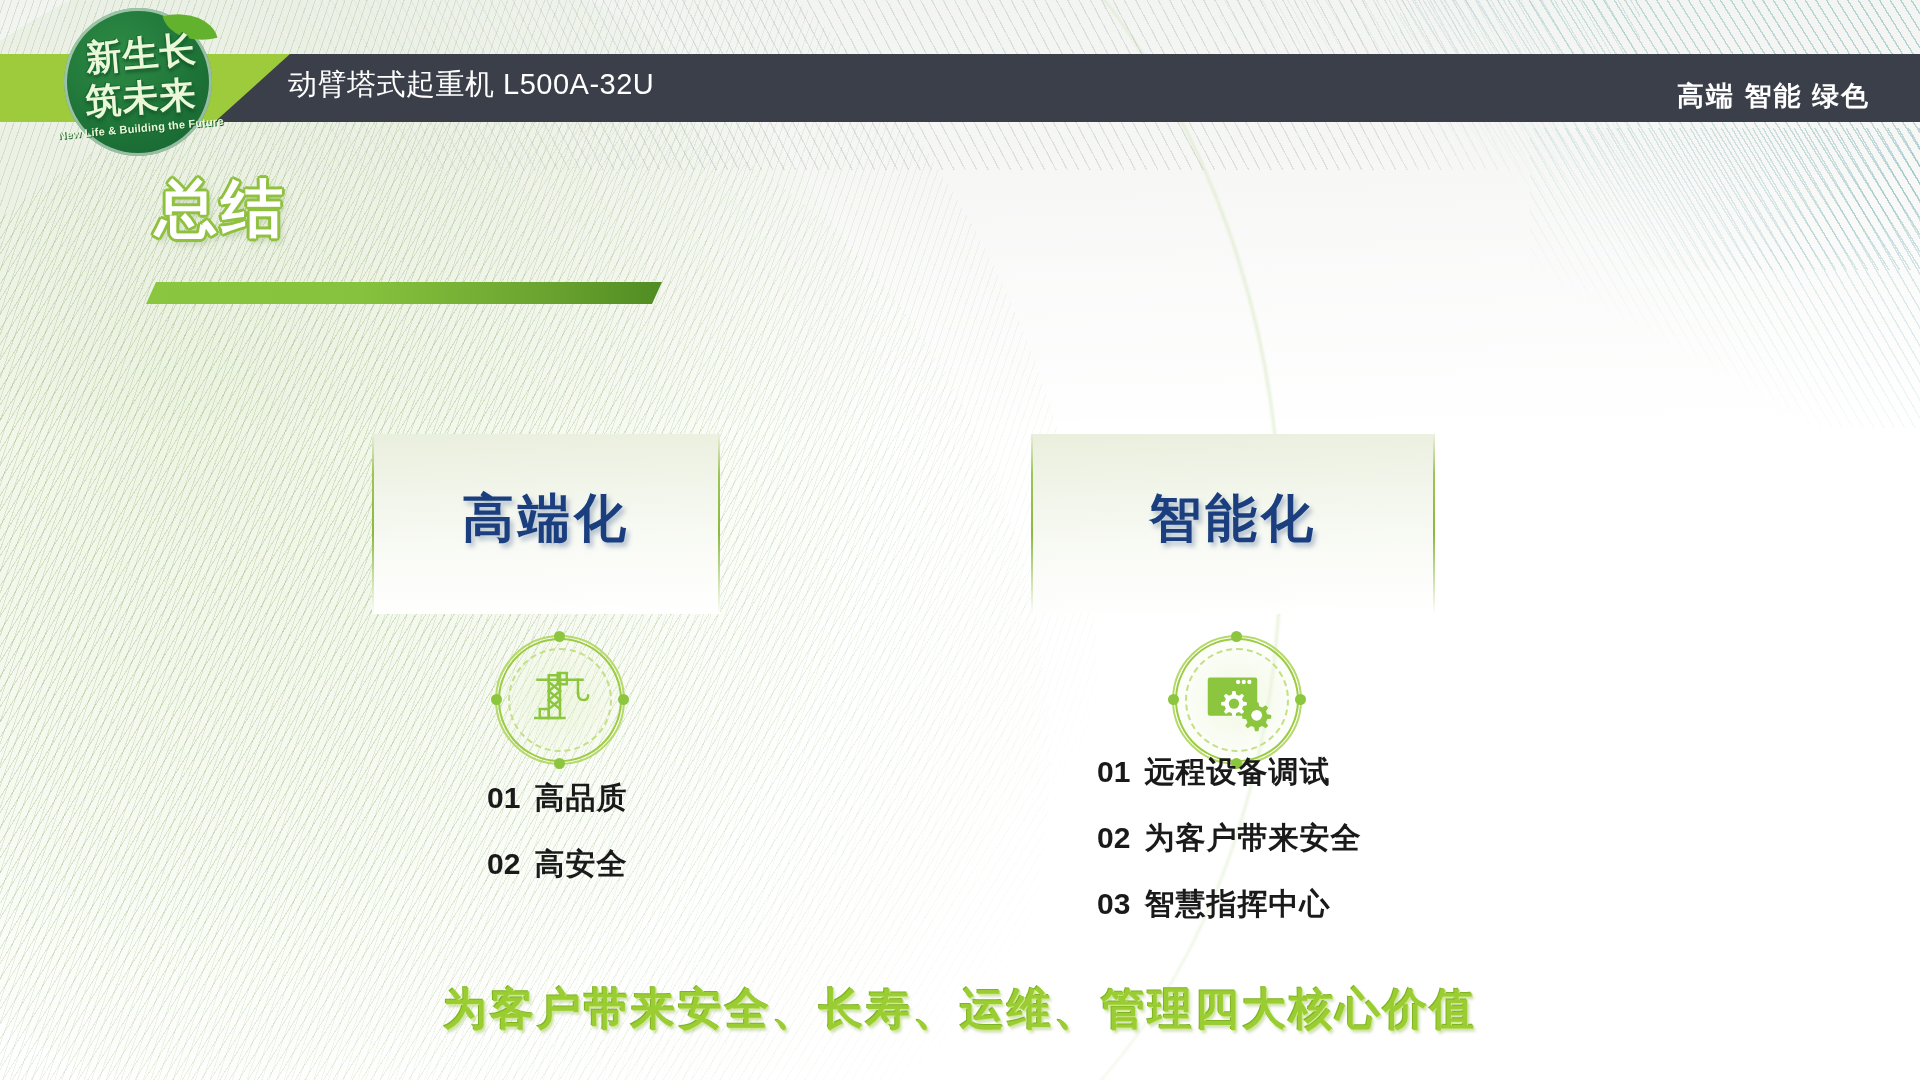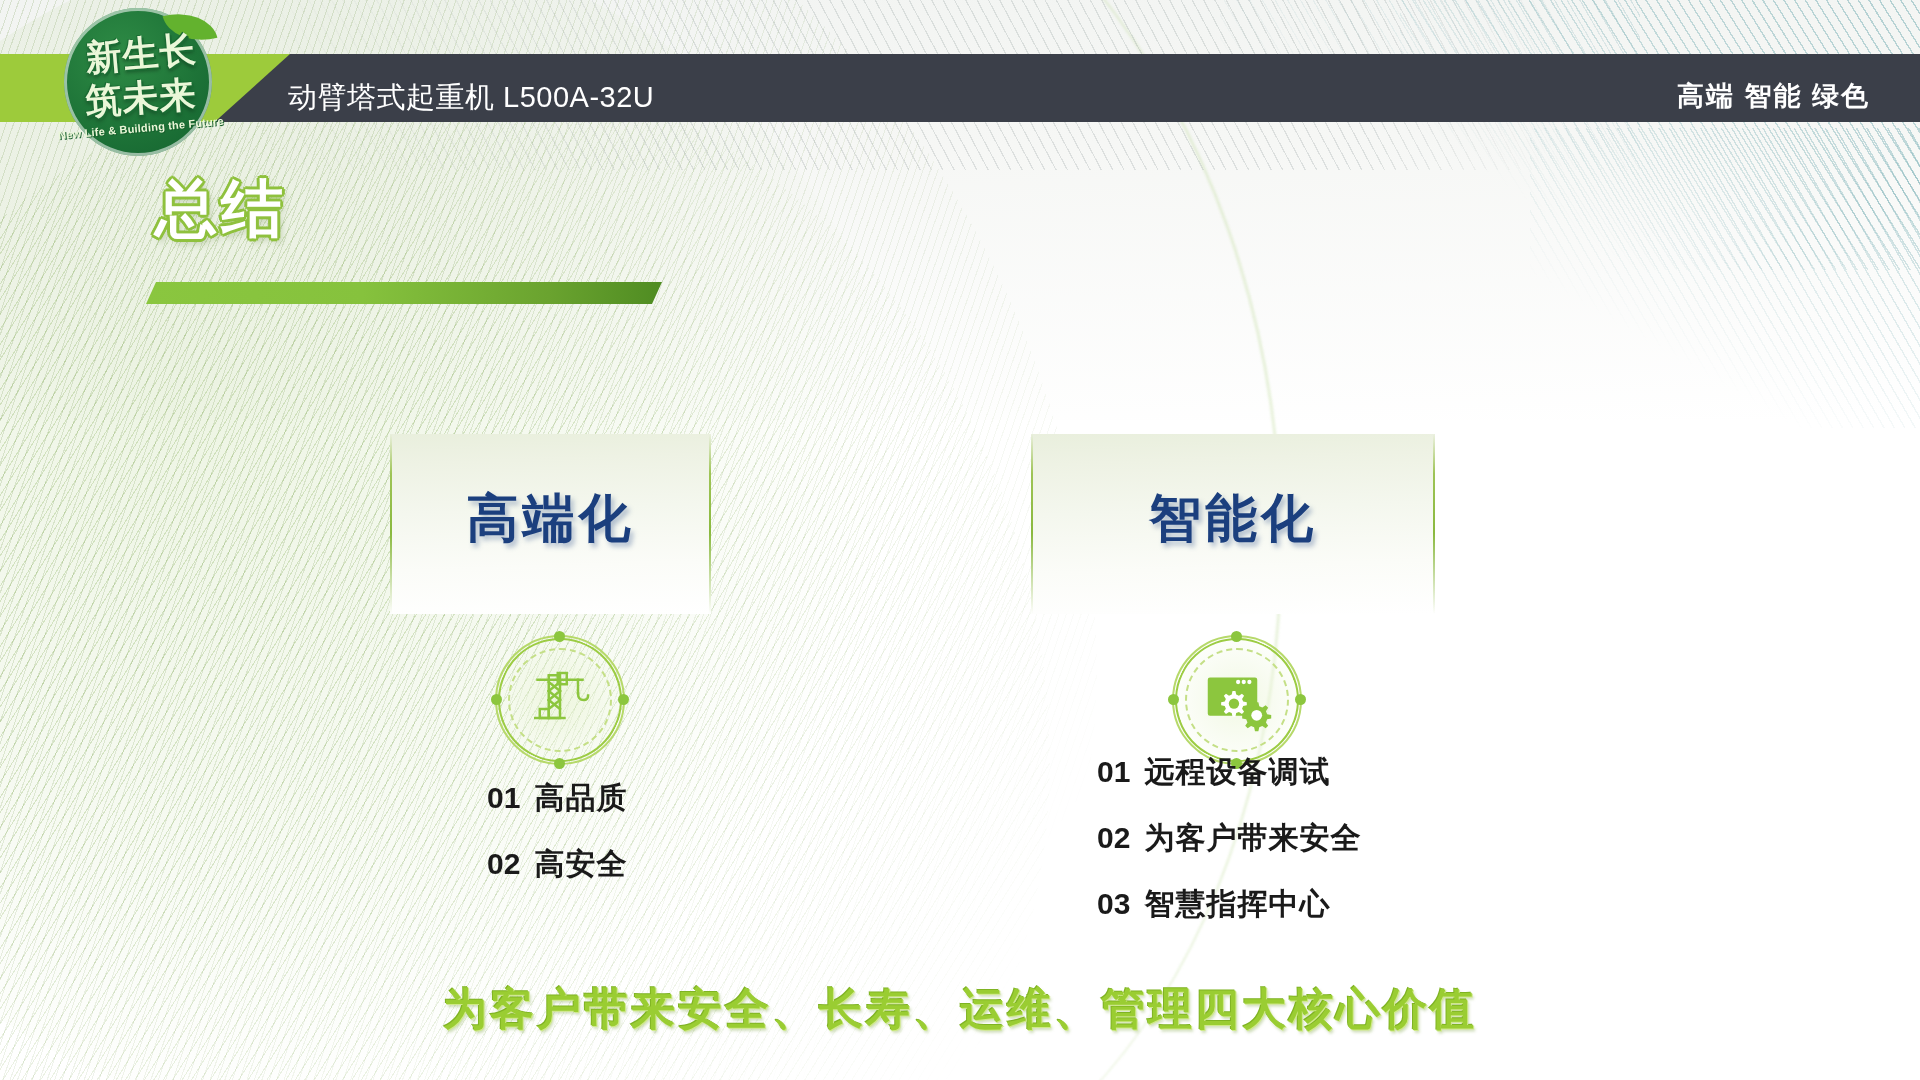--- a/index.html
+++ b/index.html
@@ -124,21 +124,21 @@
     background:#3b3f49;
     z-index:5;
   }
   .header-green {
     position:absolute; left:0; top:54px; width:290px; height:68px;
     background:#9dcb3b;
     z-index:6;
     clip-path:polygon(0 0, 100% 0, 74% 100%, 0 100%);
   }
   .header-title {
-    position:absolute; left:288px; top:64px; height:68px;
+    position:absolute; left:288px; top:51px; height:68px;
     display:flex; align-items:center;
     color:#ffffff; font-size:29px; font-weight:400;
     letter-spacing:.5px; z-index:7; white-space:nowrap;
   }
   .header-tagline {
     position:absolute; right:50px; top:54px; height:84px;
     display:flex; align-items:center;
     color:#ffffff; font-size:27px; font-weight:700;
     letter-spacing:2px; z-index:7; white-space:nowrap;
   }
@@ -207,21 +207,21 @@
     content:""; position:absolute; top:0; width:2px; height:100%;
   }
   .card::before {
     left:0;
     background:linear-gradient(180deg,rgba(255,255,255,0) 0%,#9ec456 22%,#8ab93f 55%,rgba(255,255,255,0) 100%);
   }
   .card::after {
     right:0;
     background:linear-gradient(180deg,rgba(255,255,255,0) 0%,#9ec456 22%,#8ab93f 55%,rgba(255,255,255,0) 100%);
   }
-  .card-1 { left:390px; width:321px; }
+  .card-1 { left:372px; width:348px; }
   .card-2 { left:1031px; width:404px; }
   .card-label {
     position:absolute; left:0; right:0; top:50px;
     text-align:center;
     font-size:52px; font-weight:700; letter-spacing:4px;
     color:#1b3f7e;
     text-shadow:3px 4px 5px rgba(70,100,150,.40);
   }
 
   

